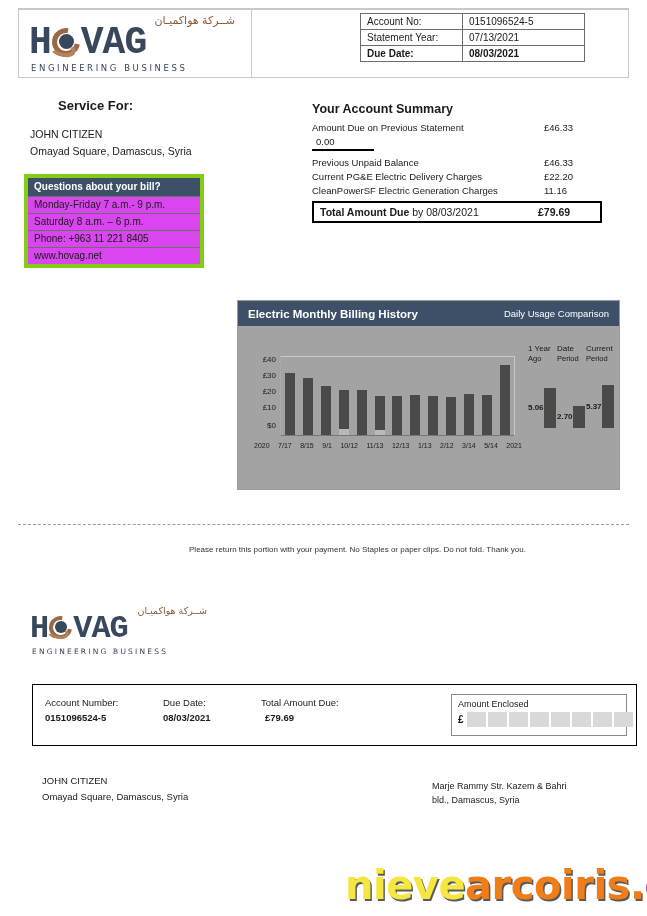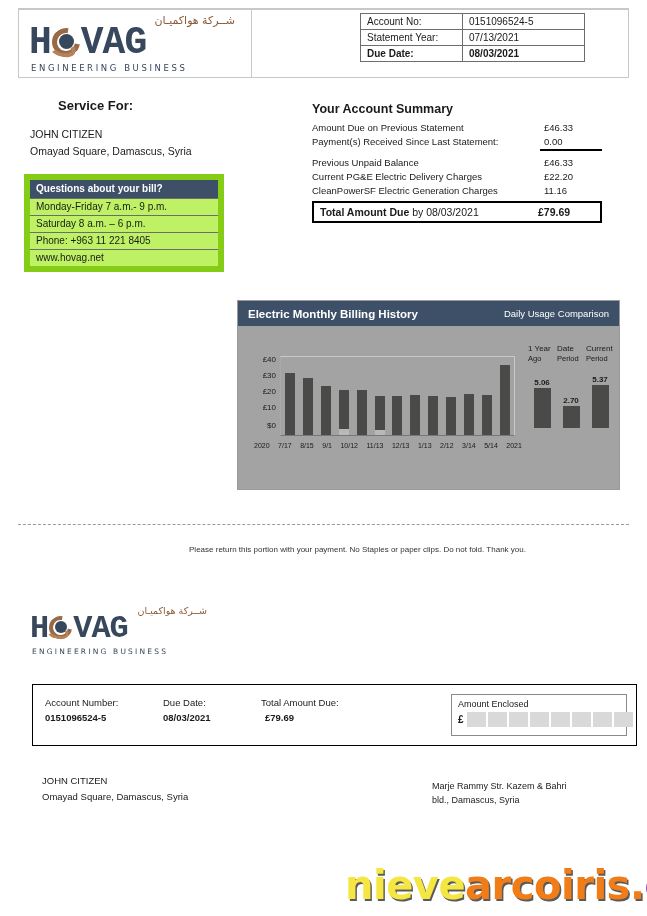--- a/index.html
+++ b/index.html
@@ -79,22 +79,22 @@
   
   .service-for-title {
     position: absolute; left: 30px; top: 98px;
     font-size: 13px; font-weight: bold; margin-left: 28px;
   }
   .service-name { position: absolute; left: 30px; top: 128px; font-size: 10.5px; }
   .service-addr { position: absolute; left: 30px; top: 145px; font-size: 10.5px; }
 
   
   .qbox {
-    position: absolute; left: 24px; top: 174px; width: 200px;
-    border: 6px solid #84cc16; background: #bef264;
+    position: absolute; left: 24px; top: 174px; width: 180px;
+    border: 4px solid #84cc16; background: #d946ef;
   }
   .qbox-head {
     background: #3d5068; color: #ffffff;
     font-size: 10px; font-weight: bold;
     padding: 3px 6px; height: 18px;
   }
   .qbox-row {
     border-top: 1px solid #6d6d6d;
     font-size: 10px; padding: 2px 6px; height: 17px;
   }
@@ -160,21 +160,21 @@
   }
 
   .daily-wrap { position: absolute; left: 290px; top: 18px; width: 86px; height: 125px; }
   .daily-head { font-size: 8px; display: flex; justify-content: space-between; }
   .daily-head-row2 { font-size: 7.5px; display: flex; justify-content: space-between; margin-top: 1px; }
   .daily-head span, .daily-head-row2 span { width: 28px; }
   .daily-bars {
     position: absolute; left: 0; top: 24px; width: 86px; height: 60px;
     display: flex; align-items: flex-end; justify-content: space-between;
   }
-  .dbar-col { width: 28px; display: flex; flex-direction: column; align-items: center; text-align: right; }
+  .dbar-col { width: 28px; display: flex; flex-direction: row; align-items: center; text-align: right; }
   .dbar-val { font-size: 8px; font-weight: bold; margin-bottom: 1px; }
   .dbar { width: 17px; background: #4a4a48; }
 
   
   .perf {
     position: absolute; left: 18px; top: 524px; width: 611px;
     border-top: 1px dashed #9a9a9a;
   }
   .perf-note {
     position: absolute; left: 0; top: 545px; width: 647px;
@@ -270,21 +270,20 @@
     <div class="qbox-row">www.hovag.net</div>
   </div>
 
   <div class="summary">
     <div class="summary-title">Your Account Summary</div>
     <div class="sum-row">
       <span>Amount Due on Previous Statement</span>
       <span class="amt">£46.33</span>
     </div>
     <div class="sum-row underline-amt">
-      <span>Payment(s) Received Since Last Statement:</span>
       <span class="amt">0.00</span>
     </div>
     <div class="sum-gap"></div>
     <div class="sum-row">
       <span>Previous Unpaid Balance</span>
       <span class="amt">£46.33</span>
     </div>
     <div class="sum-row">
       <span>Current PG&amp;E Electric Delivery Charges</span>
       <span class="amt">£22.20</span>

